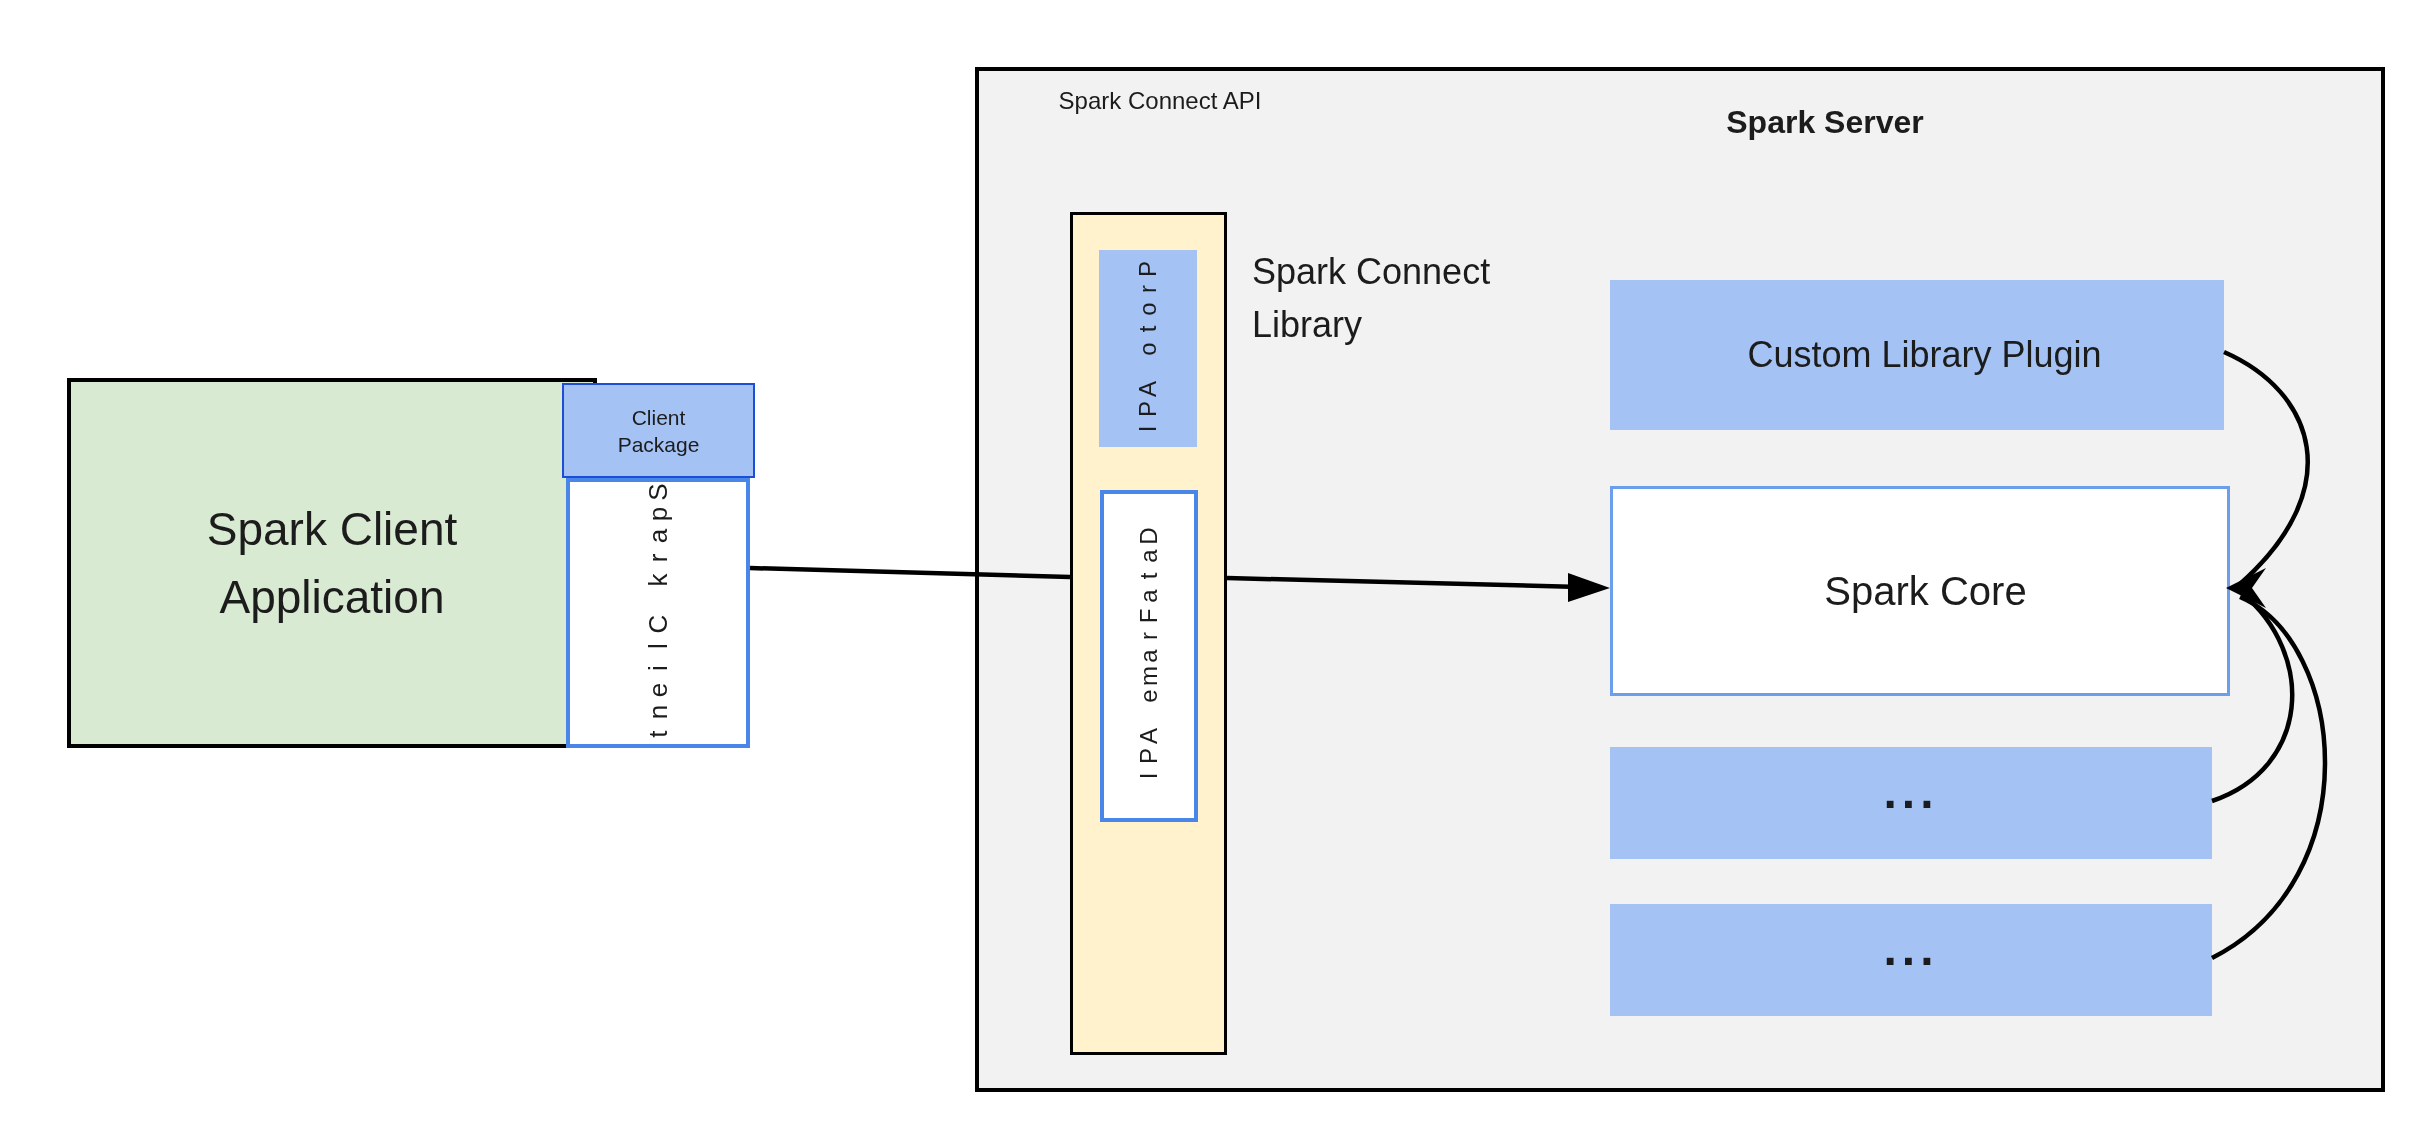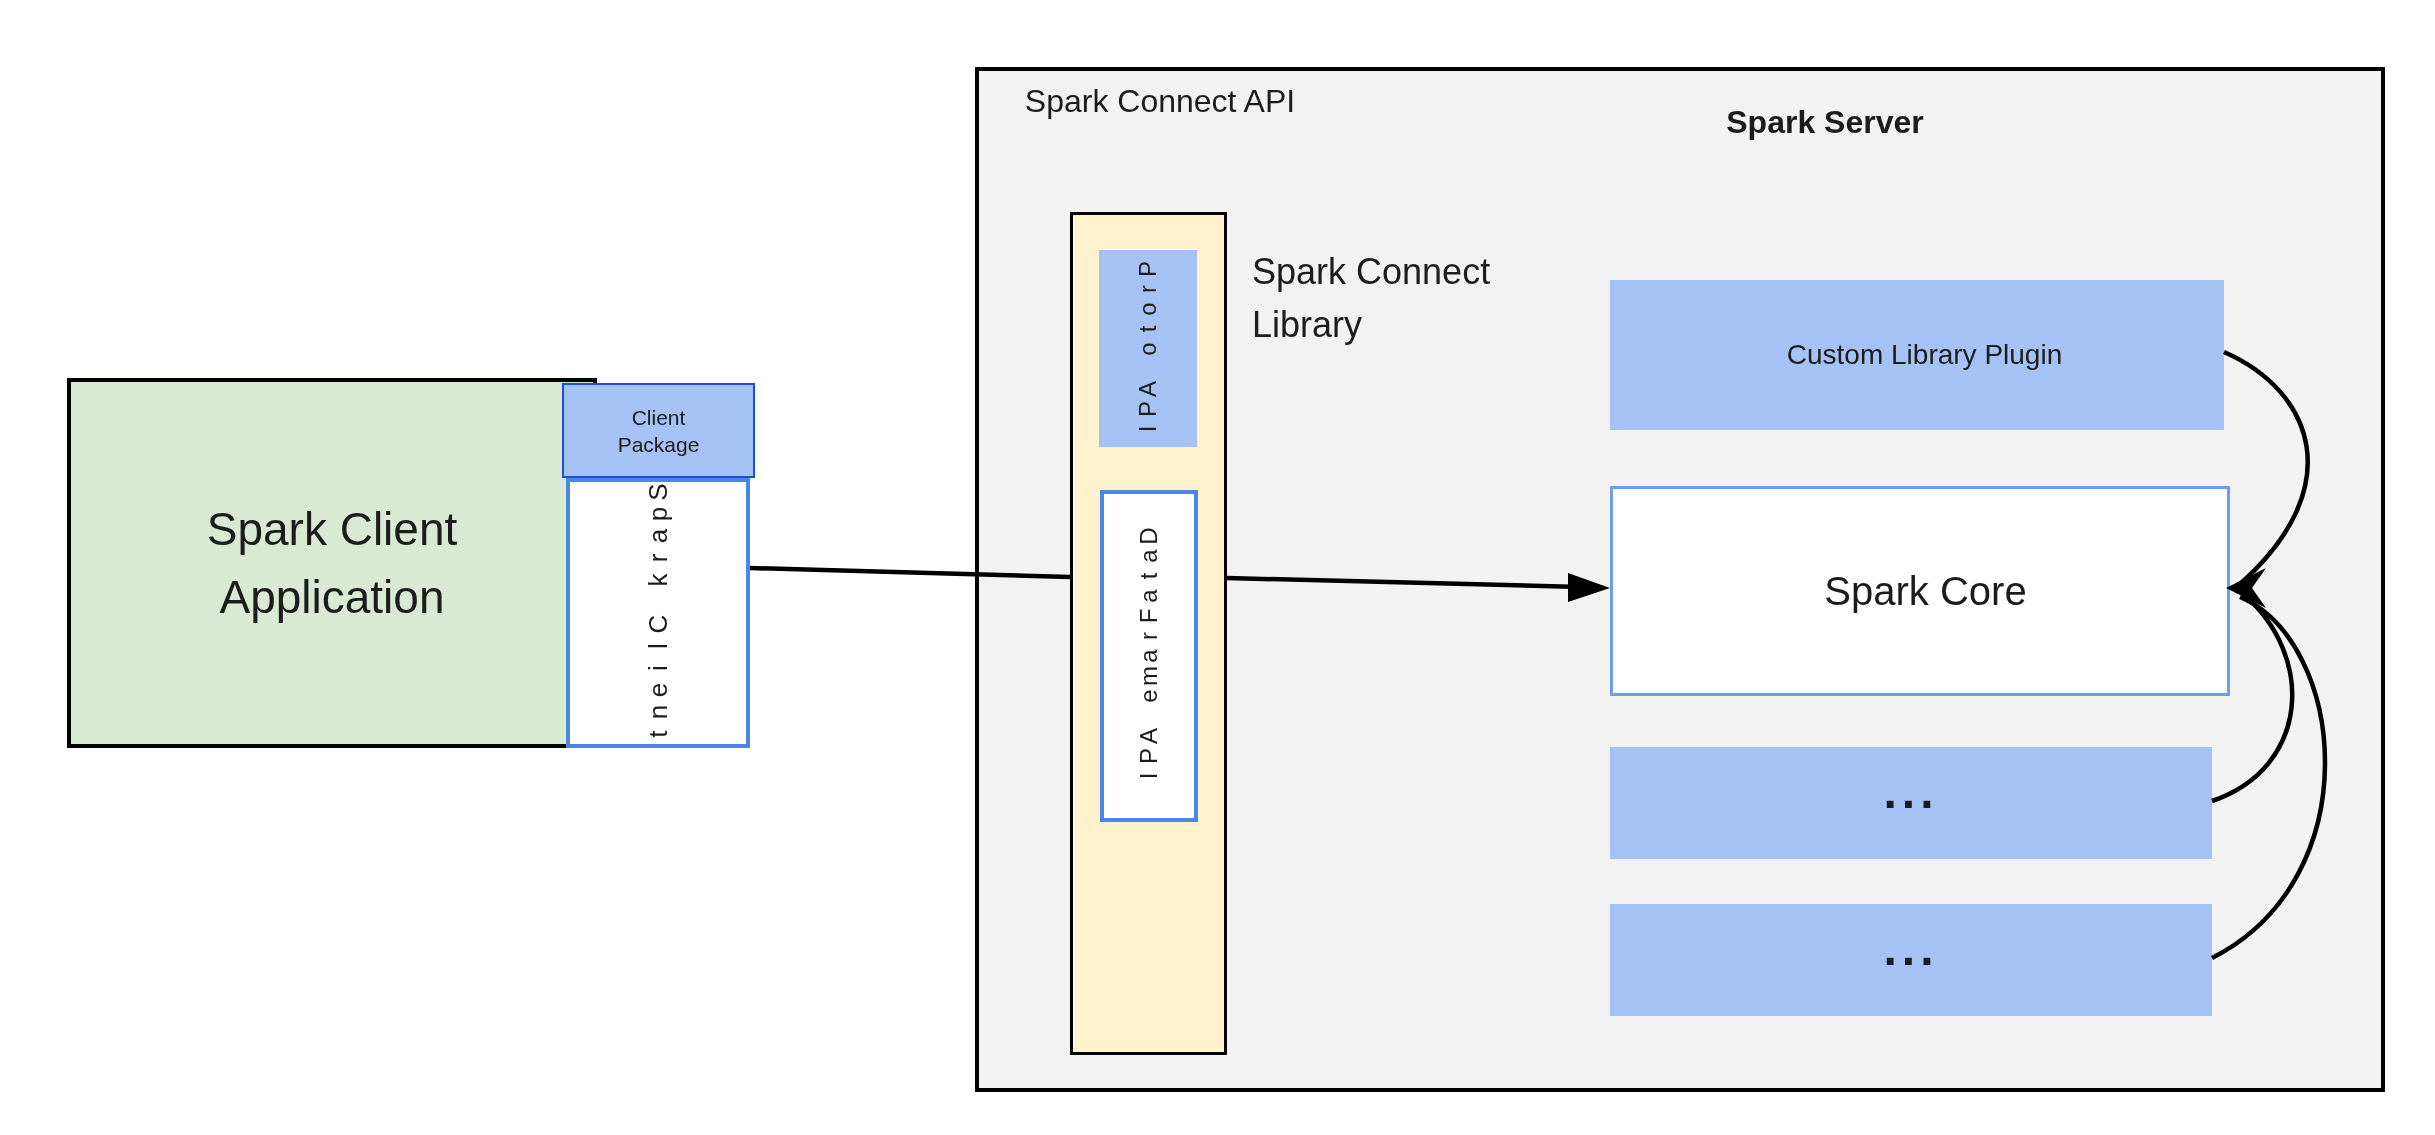--- a/index.html
+++ b/index.html
@@ -12,32 +12,32 @@
 
   
   .green-box{left:67px;top:378px;width:530px;height:370px;background:#d9ead3;border:4px solid #000;}
   .green-box .lbl{font-size:46px;line-height:68px;width:430px;}
   .pkg-box{left:562px;top:383px;width:193px;height:95px;background:#a4c2f4;border:2px solid #1d4ed8;}
   .pkg-box .lbl{font-size:21px;line-height:27px;width:110px;}
   .client-box{left:566px;top:478px;width:184px;height:270px;background:#ffffff;border:4px solid #4a86e8;}
 
   
   .gray-box{left:975px;top:67px;width:1410px;height:1025px;background:#f2f2f2;border:4px solid #000;}
-  .connect-title{left:1010px;top:76px;width:300px;font-size:32px;line-height:50px;text-align:center;}
+  .connect-title{left:1010px;top:76px;width:300px;font-size:24px;line-height:50px;text-align:center;}
   .server-title{left:1650px;top:104px;width:350px;font-size:32px;font-weight:bold;text-align:center;}
 
   
   .yellow-box{left:1070px;top:212px;width:157px;height:843px;background:#fff2cc;border:3px solid #000;}
   .proto-box{left:1099px;top:250px;width:98px;height:197px;background:#a4c2f4;}
   .dataframe-box{left:1100px;top:490px;width:98px;height:332px;background:#ffffff;border:4px solid #4a86e8;}
   .library-label{left:1252px;top:245px;width:270px;font-size:36px;line-height:53px;text-align:left;}
 
   
   .plugin-box{left:1610px;top:280px;width:614px;height:150px;background:#a4c2f4;}
-  .plugin-box .lbl{font-size:28px;margin-left:15px;}
+  .plugin-box .lbl{font-size:36px;margin-left:15px;}
   .core-box{left:1610px;top:486px;width:620px;height:210px;background:#ffffff;border:3px solid #6d9eeb;}
   .core-box .lbl{font-size:40px;margin-left:11px;}
   .more-box{left:1610px;width:602px;height:112px;background:#a4c2f4;}
   .more-box .lbl{font-size:48px;font-weight:bold;letter-spacing:5px;transform:translateY(-12px);}
   .more-1{top:747px;}
   .more-2{top:904px;}
 
   
   .vtext{display:flex;flex-direction:column;align-items:center;justify-content:center;width:100%;height:100%;}
   .vchar{display:flex;align-items:center;justify-content:center;transform:rotate(-90deg);}

